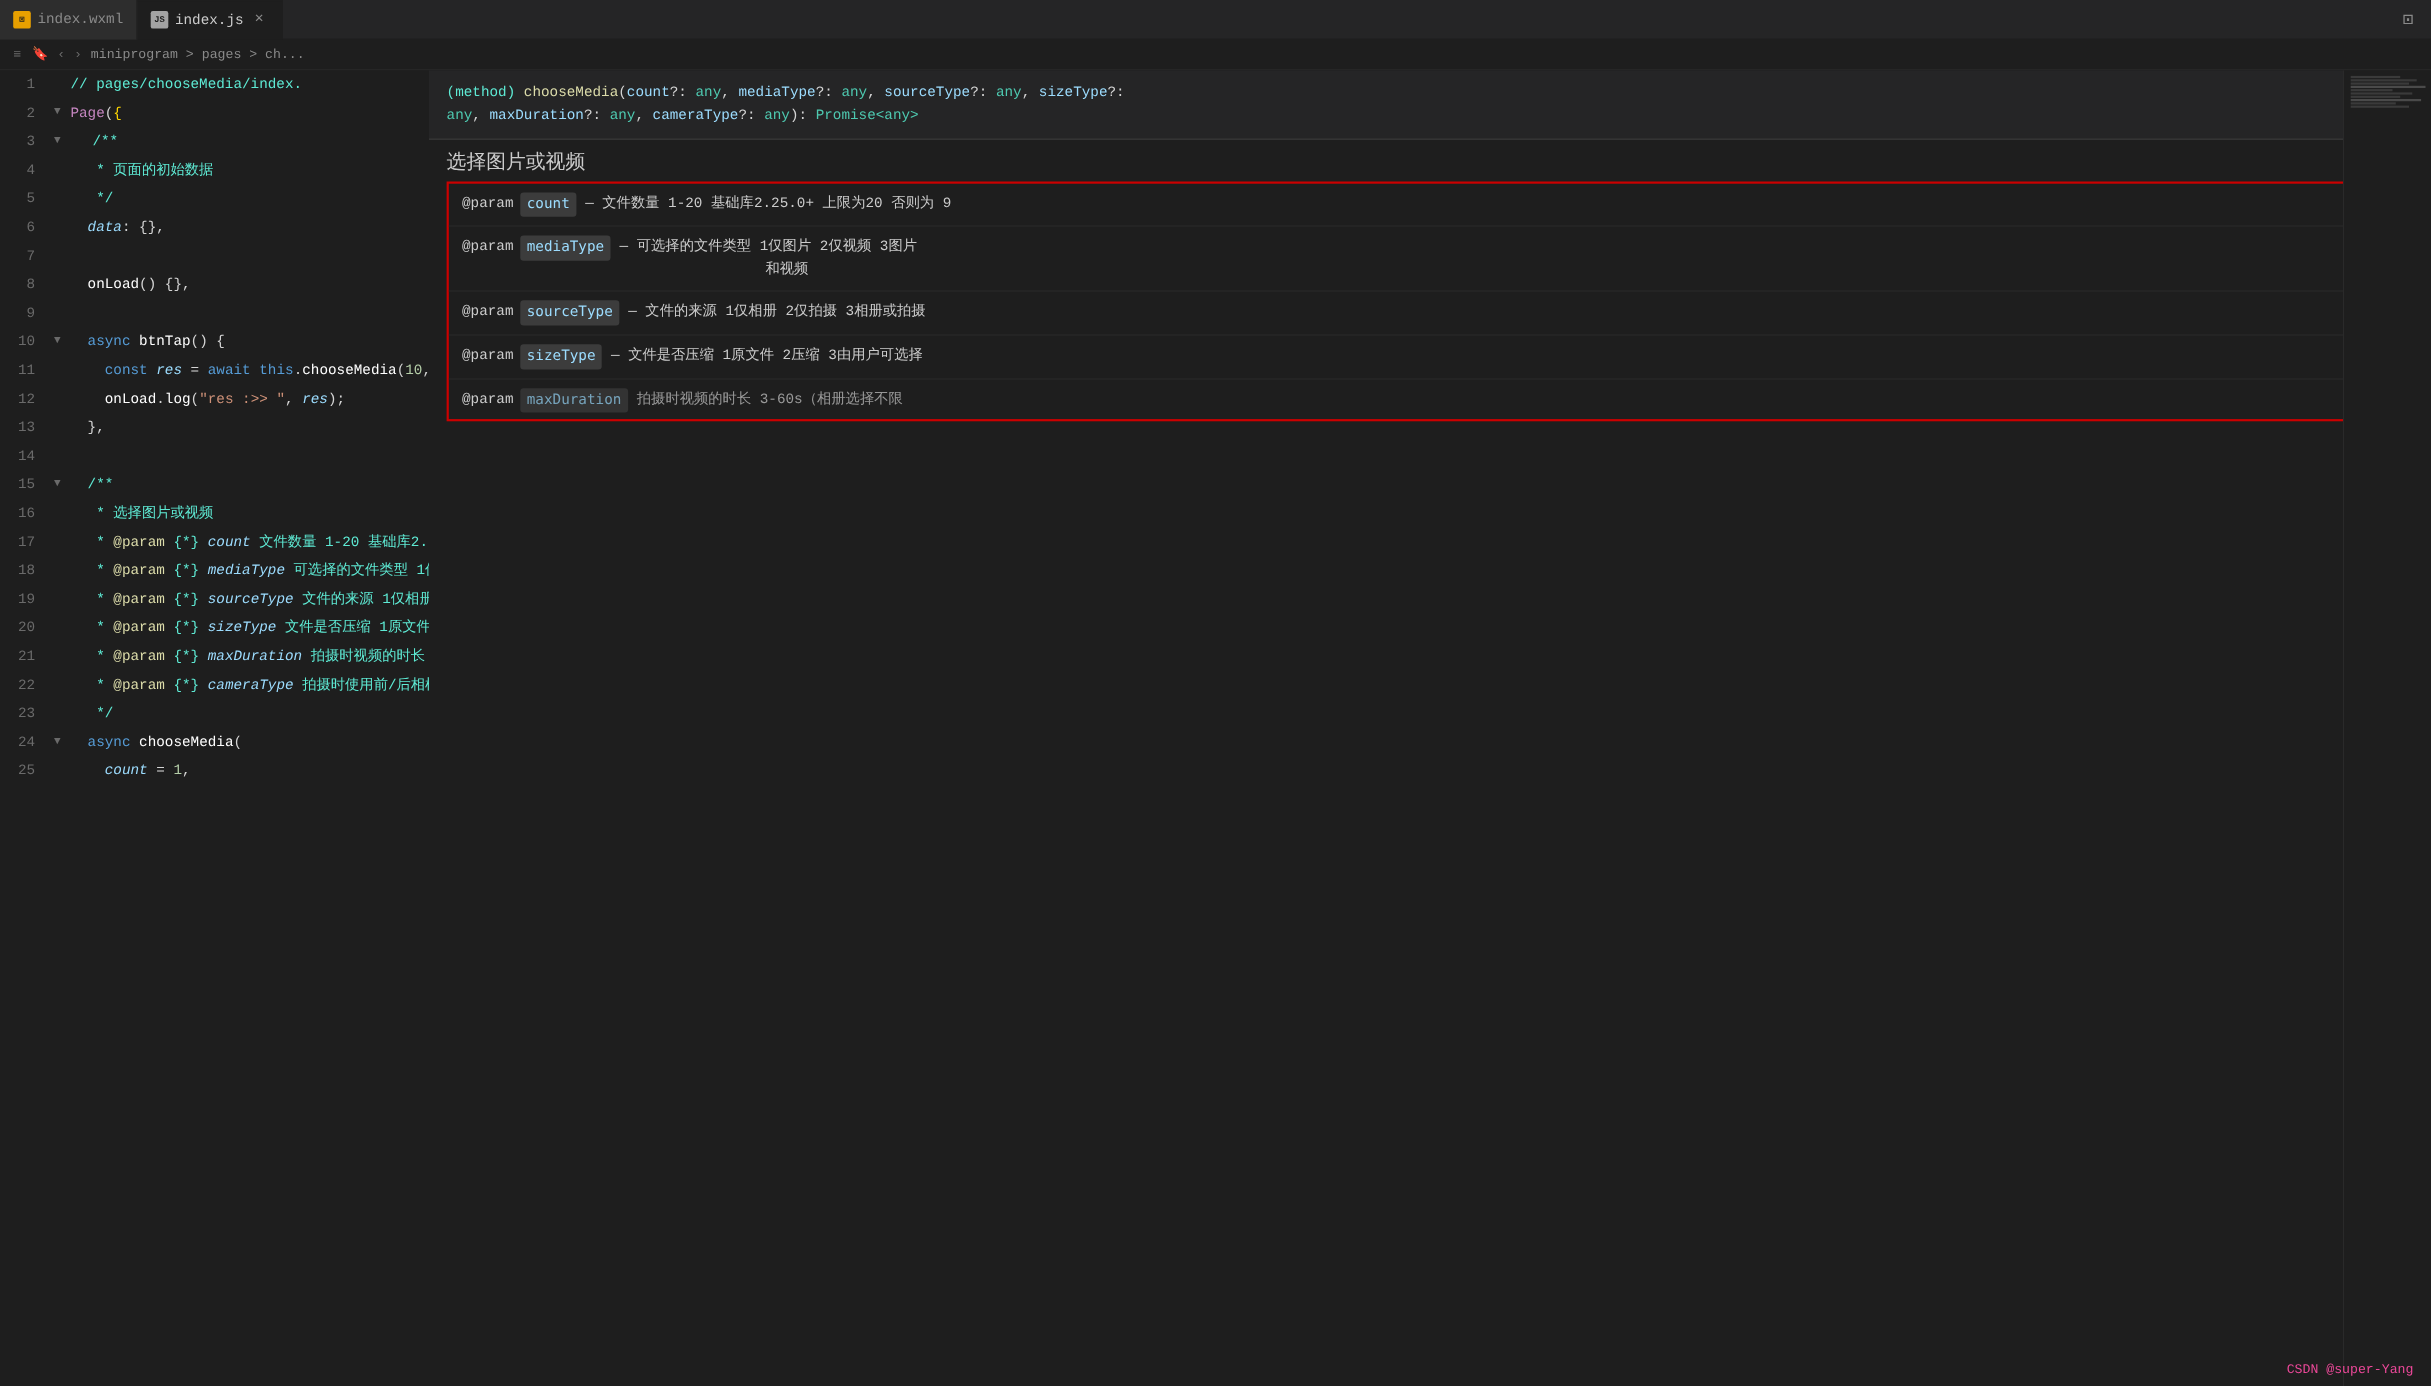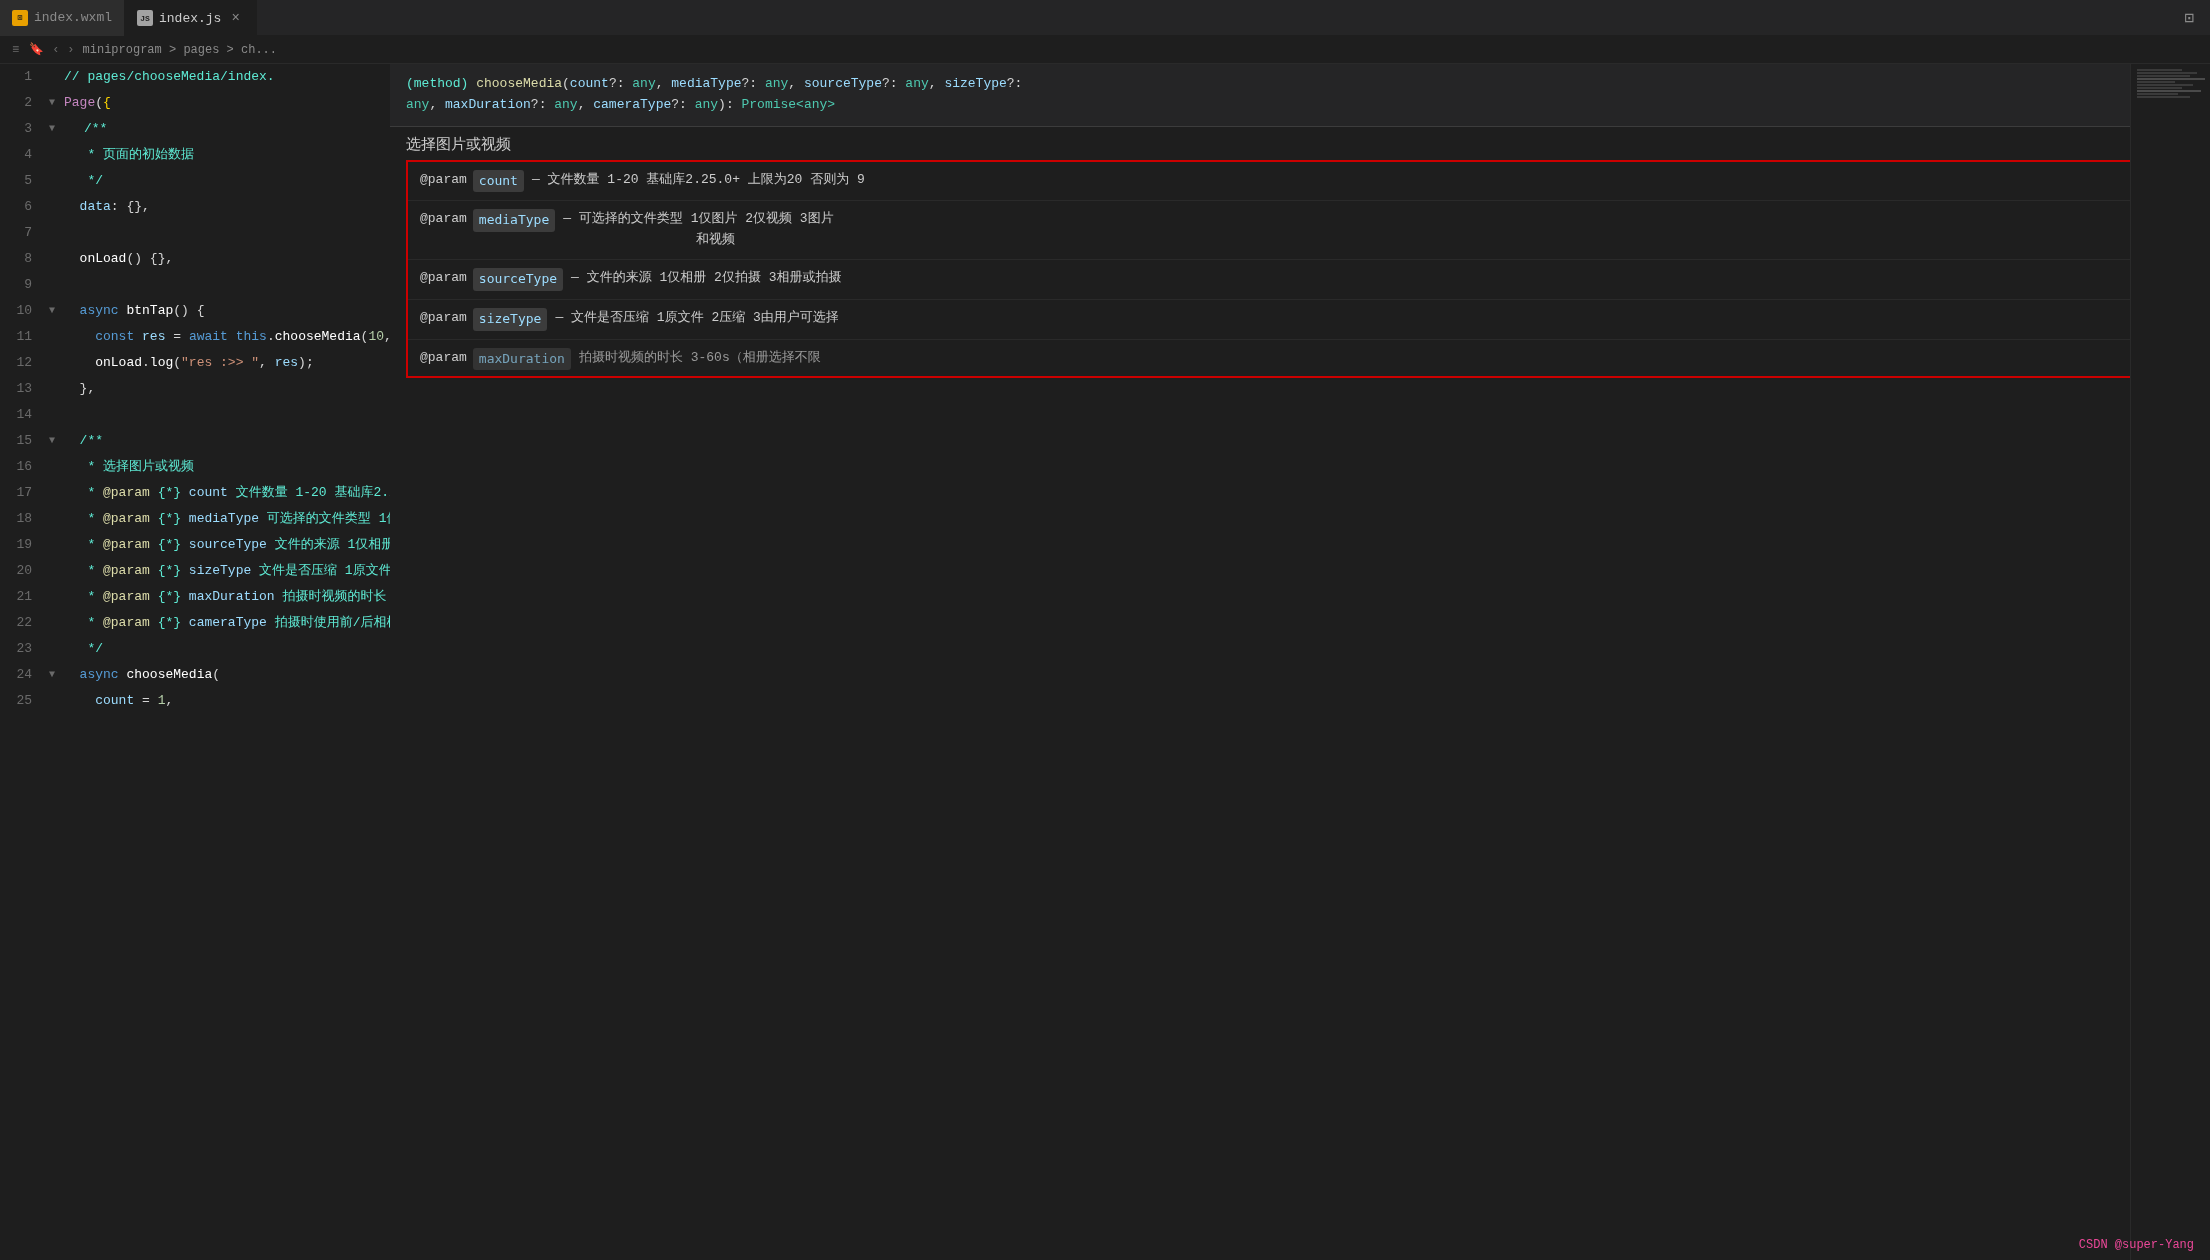--- a/index.html
+++ b/index.html
@@ -139,38 +139,38 @@
       justify-content: center;
     }
 
     
     .kw { color: #569cd6; }        
     .kw2 { color: #c586c0; }       
     .fn { color: #ffffff; }        
     .str { color: #ce9178; }       
     .num { color: #b5cea8; }       
     .cm { color: #5eead4; }     
-    .prop { color: #9cdcfe; }      
+    .prop { color: #9cdcfe; font-style: italic; }      
     .punc { color: #d4d4d4; }      
     .this-kw { color: #569cd6; }  
     .at-param { color: #dcdcaa; }  
     .braces { color: #ffd700; }
 
     .tooltip-signature {
       background: #252526;
       padding: 10px 16px;
       font-size: 13px;
       line-height: 1.6;
       border-bottom: 1px solid #3c3c3c;
       color: #d4d4d4;
     }
 
     .tooltip-title {
       color: #cccccc;
-      font-size: 15px;
+      font-size: 18px;
       padding: 8px 16px 6px;
     }
 
     .tooltip-box {
       border: 2px solid #cc0000;
       margin: 0 16px 0 16px;
       background: #1e1e1e;
     }
 
     .tooltip-param-row {

